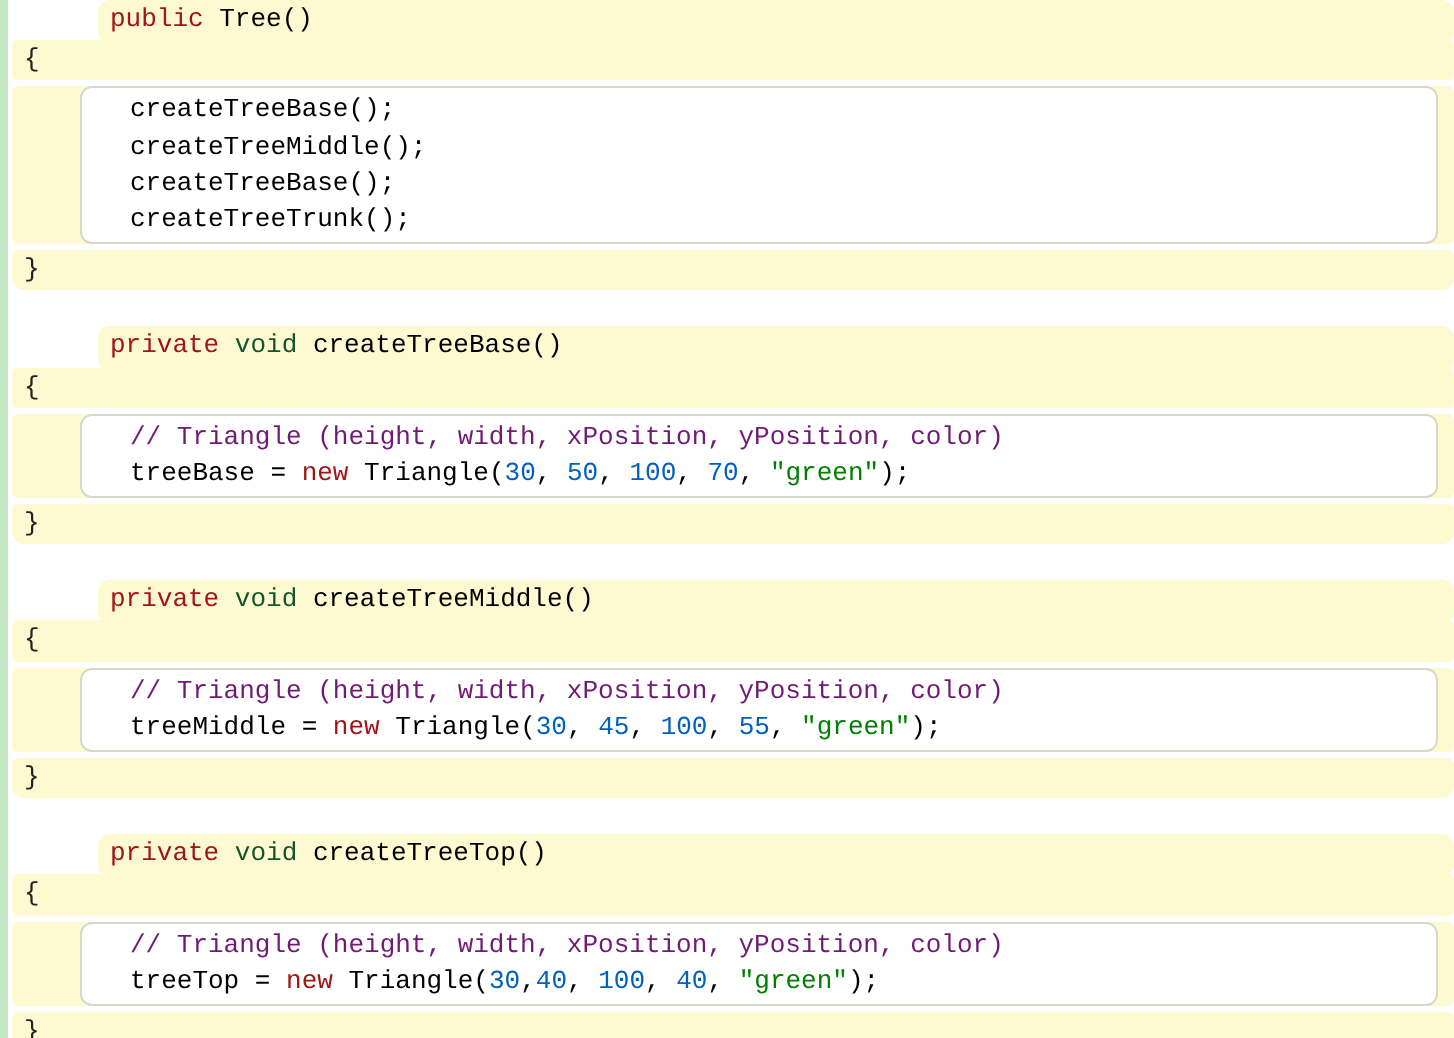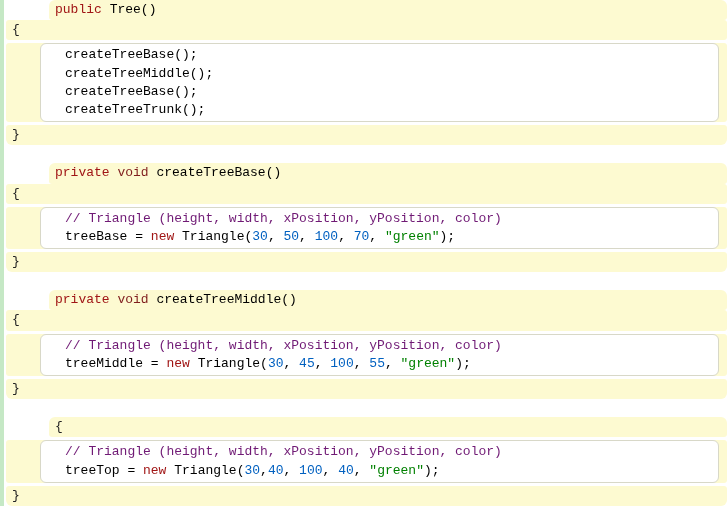--- a/index.html
+++ b/index.html
@@ -34,21 +34,21 @@
     border-bottom-right-radius: 6px;
   }
   .inner-box {
     background: #ffffff;
     border: 1px solid #d8d8c8;
     border-radius: 6px;
     margin: 3px 4px 3px 30px;
     padding: 2px 24px;
   }
   .kw-access { color: #a01515; }
-  .kw-type { color: #7f1d1d; }
+  .kw-type { color: #14532d; }
   .kw-new { color: #a01515; }
   .method-name { color: #000000; }
   .comment { color: #701a75; }
   .string { color: #008000; }
   .num { color: #0060c0; }
   .brace { color: #222; }
   .plain { color: #000; }
 </style>
 </head>
 <body>
@@ -97,20 +97,23 @@
         <div class="comment">// Triangle (height, width, xPosition, yPosition, color)</div>
         <div>
           <span class="plain">treeMiddle</span><span class="plain"> = </span><span class="kw-new">new</span><span> </span><span class="plain">Triangle</span><span class="plain">(</span><span class="num">30</span><span class="plain">, </span><span class="num">45</span><span class="plain">, </span><span class="num">100</span><span class="plain">, </span><span class="num">55</span><span class="plain">, </span><span class="string">"green"</span><span class="plain">);</span>
         </div>
       </div>
     </div>
     <div class="hl-line brace">}</div>
   </div>
 
   <div class="method-block">
+    <div class="hl-line">
+      <span class="kw-access">private</span><span> </span><span class="kw-type">void</span><span> </span><span class="method-name">createTreeTop</span><span class="plain">()</span>
+    </div>
     <div class="hl-line brace">{</div>
     <div class="hl-line" style="padding:0 4px;">
       <div class="inner-box">
         <div class="comment">// Triangle (height, width, xPosition, yPosition, color)</div>
         <div>
           <span class="plain">treeTop</span><span class="plain"> = </span><span class="kw-new">new</span><span> </span><span class="plain">Triangle</span><span class="plain">(</span><span class="num">30</span><span class="plain">,</span><span class="num">40</span><span class="plain">, </span><span class="num">100</span><span class="plain">, </span><span class="num">40</span><span class="plain">, </span><span class="string">"green"</span><span class="plain">);</span>
         </div>
       </div>
     </div>
     <div class="hl-line brace">}</div>

